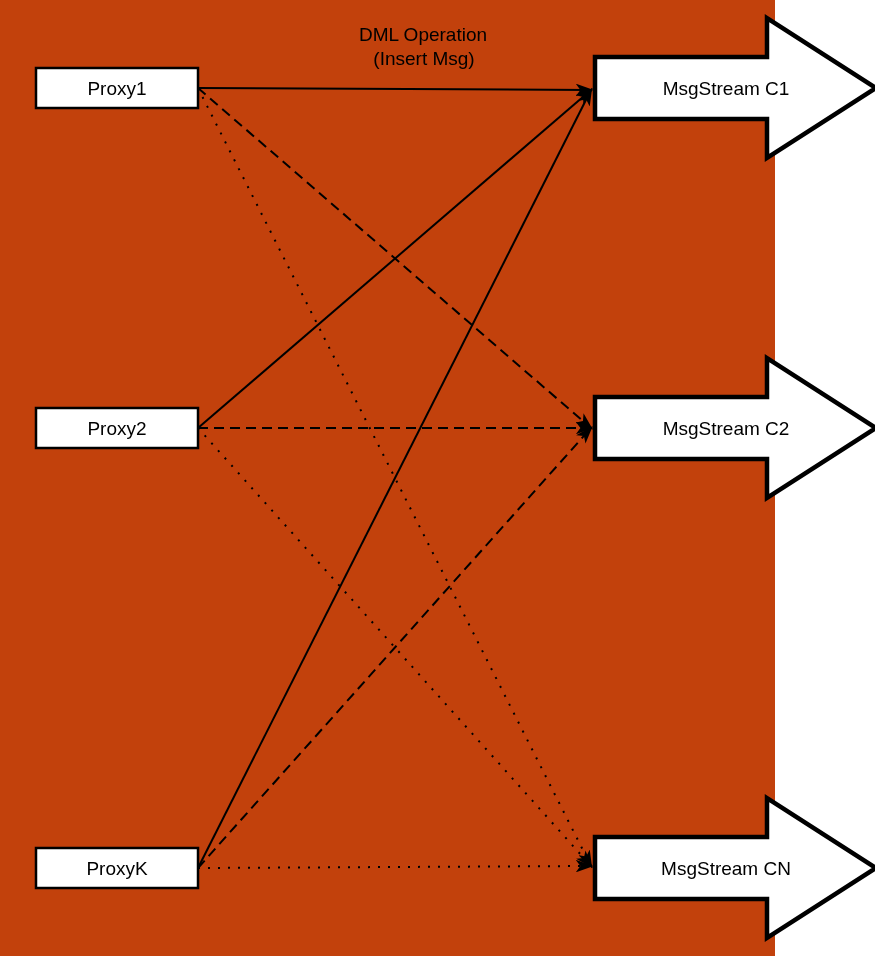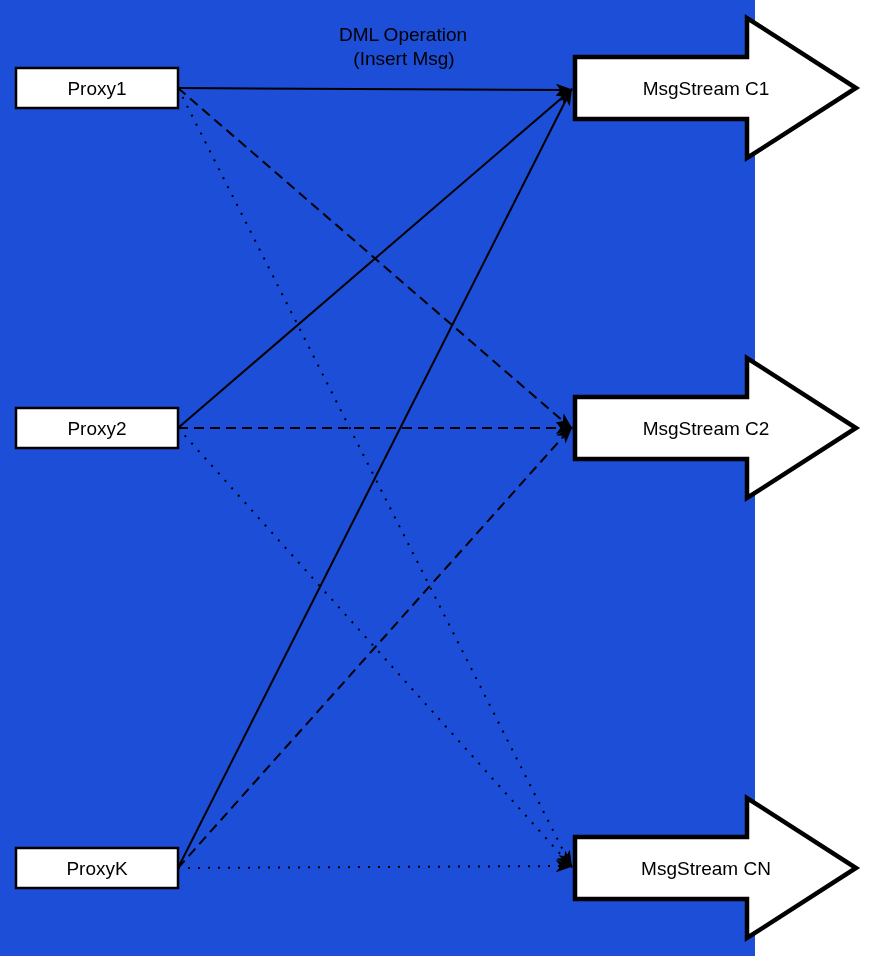--- a/index.html
+++ b/index.html
@@ -4,22 +4,23 @@
 <style>
   html, body {
     margin: 0;
     padding: 0;
     background: #ffffff;
   }
   .canvas {
     position: relative;
     width: 755px;
     height: 956px;
-    background: #1d4ed8;
+    background: #c2410c;
     font-family: "Liberation Sans", sans-serif;
+    padding-left: 20px;
   }
   svg {
     display: block;
   }
   .proxy-box {
     fill: #ffffff;
     stroke: #000000;
     stroke-width: 2.5;
   }
   .stream-arrow {

